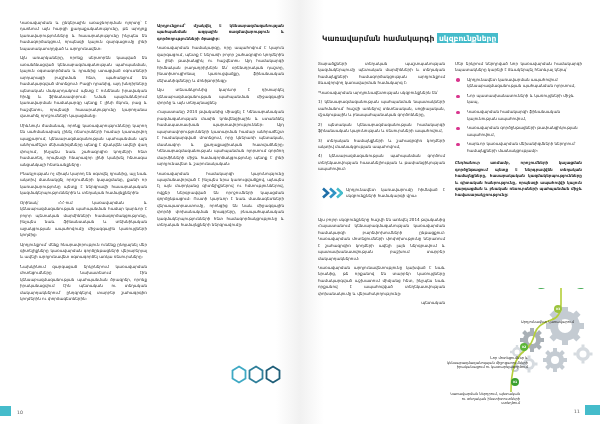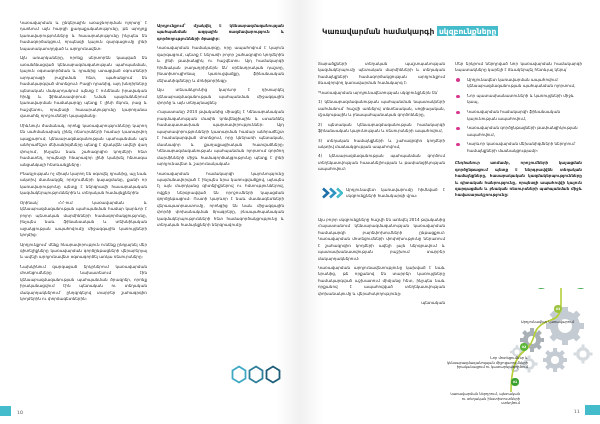--- a/index.html
+++ b/index.html
@@ -8,21 +8,21 @@
   .page { position:absolute; top:0; height:424px; background:#fff; }
   .page.left { left:0; width:300px; background:linear-gradient(to right,#ffffff 0,#ffffff 92%,#f1f1f1 100%); }
   .page.right { left:300px; width:300px; background:linear-gradient(to left,#ffffff 0,#ffffff 92%,#f1f1f1 100%); }
   .col { position:absolute; font-size:4.1px; line-height:6.45px; text-align:justify; }
   .col p { margin:0 0 3px 0; }
   .col p.bold { font-weight:bold; }
   .lc1 { left:20px; top:20px; width:127px; }
   .lc2 { left:157px; top:23px; width:127px; }
   .rc1 { left:318px; top:61px; width:127px; }
   .rc2 { left:455px; top:61px; width:127px; }
-  .heading { position:absolute; left:322px; top:27px; font-size:7.6px; font-weight:bold; color:#1f1f1f; white-space:nowrap; }
+  .heading { position:absolute; left:322px; top:34px; font-size:7.6px; font-weight:bold; color:#1f1f1f; white-space:nowrap; }
   .heading .hl { background:#45bccb; color:#fff; padding:1px 2px 0 2px; }
   .hexes { position:absolute; left:231px; top:365px; width:52px; height:20px; }
   .pn { position:absolute; font-size:4.6px; color:#555; }
   .pn.left { left:17px; top:410px; }
   .pn.right { left:574px; top:409px; }
   .bar { position:absolute; height:10px; background:#45bccb; }
   .bar.left { left:0; top:406px; width:11px; }
   .bar.right { left:585px; top:405px; width:15px; }
   ul.bul { list-style:none; margin:0 0 6px 0; padding:0; }
   ul.bul li { position:relative; padding-left:12px; margin-bottom:3.2px; text-align:left; }

